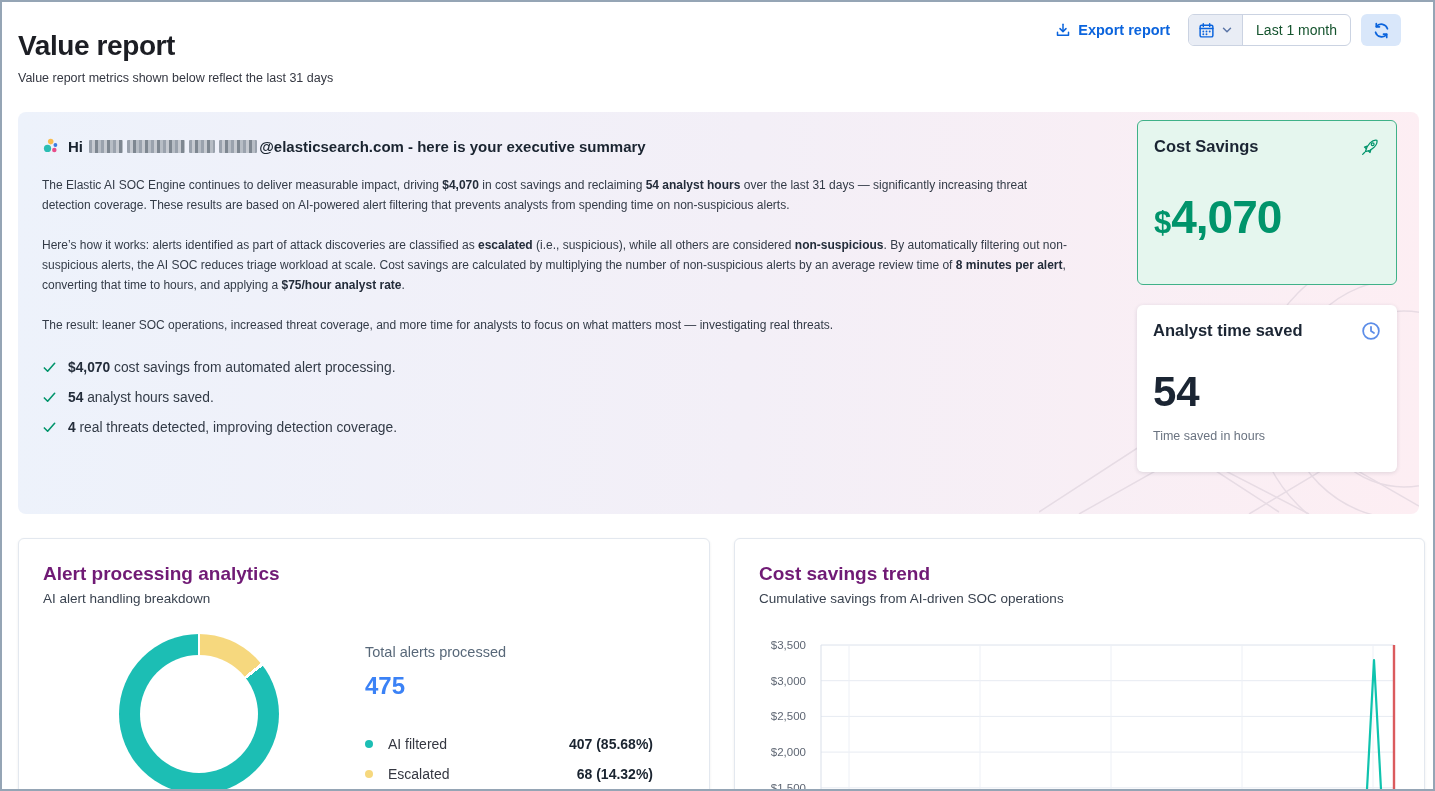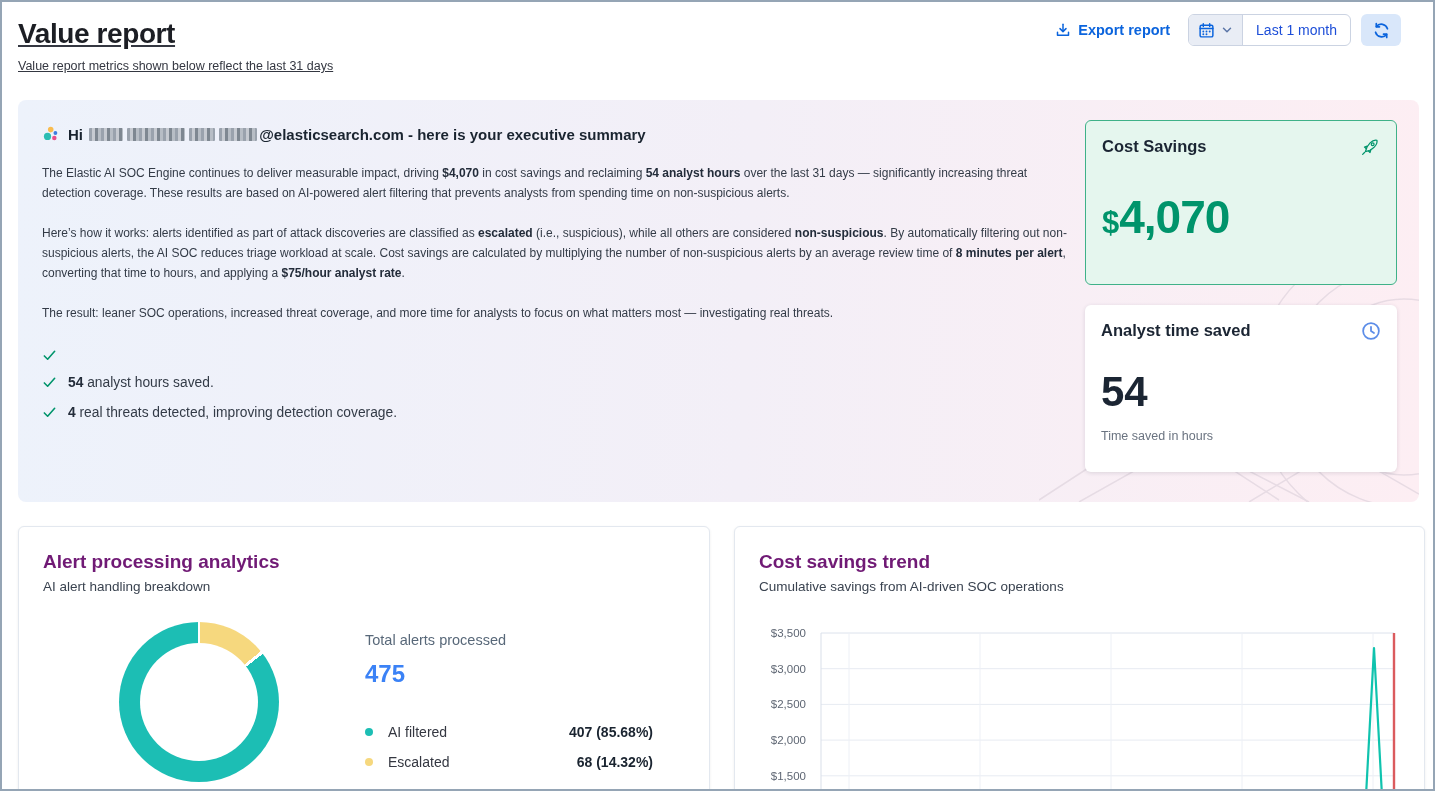--- a/index.html
+++ b/index.html
@@ -3,43 +3,43 @@
 <meta charset="utf-8">
 <style>
   * { margin:0; padding:0; box-sizing:border-box; }
   html,body { background:#fff; }
   body{
     width:1435px; height:791px; overflow:hidden; position:relative;
     font-family:"Liberation Sans", sans-serif; color:#343741;
     border:2px solid #95a5b5;
   }
   
-  .hdr{ position:relative; padding:16px 16px 0 16px;text-decoration:underline; }
+  .hdr{ position:relative; padding:28px 16px 0 16px; }
   .page-title{ font-size:28px; font-weight:700; color:#1c1e24; letter-spacing:-.4px; }
   .page-sub{ font-size:12.5px; color:#343741; margin-top:9px; }
   .toolbar{ position:absolute; top:12px; right:32px; display:flex; align-items:center; gap:10px; height:32px; }
   .export{ display:flex; align-items:center; gap:7px; color:#0b64dd; font-size:14.5px; font-weight:700; cursor:pointer; margin-right:8px; }
   .dp{ display:flex; height:32px; border:1px solid #cbd3e2; border-radius:6px; overflow:hidden; background:#fff; }
   .dp-left{ display:flex; align-items:center; gap:6px; padding:0 9px; background:#e9edf5; border-right:1px solid #cbd3e2; cursor:pointer; }
-  .dp-right{ display:flex; align-items:center; padding:0 13px; font-size:14px; color:#1d4ed8; cursor:pointer; }
+  .dp-right{ display:flex; align-items:center; padding:0 13px; font-size:14px; color:#14532d; cursor:pointer; }
   .refresh-btn{ width:40px; height:32px; border:none; border-radius:6px; background:#d9e7fa; display:flex; align-items:center; justify-content:center; cursor:pointer; }
   
   .summary{ position:relative; margin:27px 14px 0 16px; height:402px; border-radius:8px; padding:26px 34px 0 24px;
     background:linear-gradient(92deg,#edf2fb 0%,#f3eff7 52%,#fdeef3 100%); }
   .deco{ position:absolute; right:0; bottom:0; pointer-events:none; }
   .summary-left{ width:1035px; position:relative; z-index:1; }
   .greeting{ display:flex; align-items:center; gap:9px; font-size:15px; font-weight:700; color:#1a2430; }
   .redact{ display:inline-block; height:13px; vertical-align:-1px; border-radius:1px; margin:0 2px;
     background:repeating-linear-gradient(90deg,#9aa2ad 0 3px,#c6cad1 3px 6px,#7e8791 6px 9px,#b7bdc5 9px 12px); }
   .para{ font-size:12px; line-height:20px; color:#333b47; margin-top:20px; }
   .para b, .bullet b{ font-weight:700; color:#232c3a; }
   .bullets{ list-style:none; margin-top:23px; }
   .bullet{ display:flex; align-items:flex-start; gap:11px; font-size:13.8px; line-height:20px; color:#333b47; margin-bottom:10px; }
   .bullet svg{ flex:0 0 auto; margin-top:2px; }
-  .summary-cards{ position:absolute; top:20px; right:22px; width:312px; z-index:1;border-radius:10px; }
+  .summary-cards{ position:absolute; top:8px; right:22px; width:260px; z-index:1;border-radius:10px; }
   .scard{ border-radius:6px; padding:16px; }
   .scard-head{ display:flex; align-items:flex-start; justify-content:space-between; }
   .scard-head h3{ font-size:16.5px; font-weight:700; color:#1b2533; }
   .cost-card{ height:165px; background:#e5f6ee; border:1px solid #3fb188; }
   .cost-value{ margin-top:33px; font-size:46px; font-weight:700; color:#00946b; letter-spacing:-1px; }
   .cost-value .cur{ font-size:31px; letter-spacing:0; }
   .time-card{ margin-top:20px; height:167px; background:#fff; box-shadow:0 1px 4px rgba(40,50,70,.14); }
   .time-value{ margin-top:27px; font-size:42px; font-weight:700; color:#1b2533; }
   .time-cap{ margin-top:13px; font-size:12.5px; color:#6a7380; }
   
@@ -143,20 +143,21 @@
       </span>
     </div>
     <p class="para"><span>The Elastic AI SOC Engine continues to deliver measurable impact, driving </span><b>$4,070</b><span> in cost savings and reclaiming </span><b>54 analyst hours</b><span> over the last 31 days — significantly increasing threat detection coverage. These results are based on AI-powered alert filtering that prevents analysts from spending time on non-suspicious alerts.</span></p>
     <p class="para"><span>Here’s how it works: alerts identified as part of attack discoveries are classified as </span><b>escalated</b><span> (i.e., suspicious), while all others are considered </span><b>non-suspicious</b><span>. By automatically filtering out non-suspicious alerts, the AI SOC reduces triage workload at scale. Cost savings are calculated by multiplying the number of non-suspicious alerts by an average review time of </span><b>8 minutes per alert</b><span>, converting that time to hours, and applying a </span><b>$75/hour analyst rate</b><span>.</span></p>
     <p class="para"><span>The result: leaner SOC operations, increased threat coverage, and more time for analysts to focus on what matters most — investigating real threats.</span></p>
     <ul class="bullets">
       <li class="bullet">
         <svg width="15" height="15" viewBox="0 0 16 16">
             <path d="M2.5 8.5 6 12 13.5 3.5" fill="none" stroke="#00946b" stroke-width="1.7" stroke-linecap="round" stroke-linejoin="round"></path>
           </svg>
+        <span><b>$4,070</b><span> cost savings from automated alert processing.</span></span>
       </li>
       <li class="bullet">
         <svg width="15" height="15" viewBox="0 0 16 16">
             <path d="M2.5 8.5 6 12 13.5 3.5" fill="none" stroke="#00946b" stroke-width="1.7" stroke-linecap="round" stroke-linejoin="round"></path>
           </svg>
         <span><b>54</b><span> analyst hours saved.</span></span>
       </li>
       <li class="bullet">
         <svg width="15" height="15" viewBox="0 0 16 16">
             <path d="M2.5 8.5 6 12 13.5 3.5" fill="none" stroke="#00946b" stroke-width="1.7" stroke-linecap="round" stroke-linejoin="round"></path>

